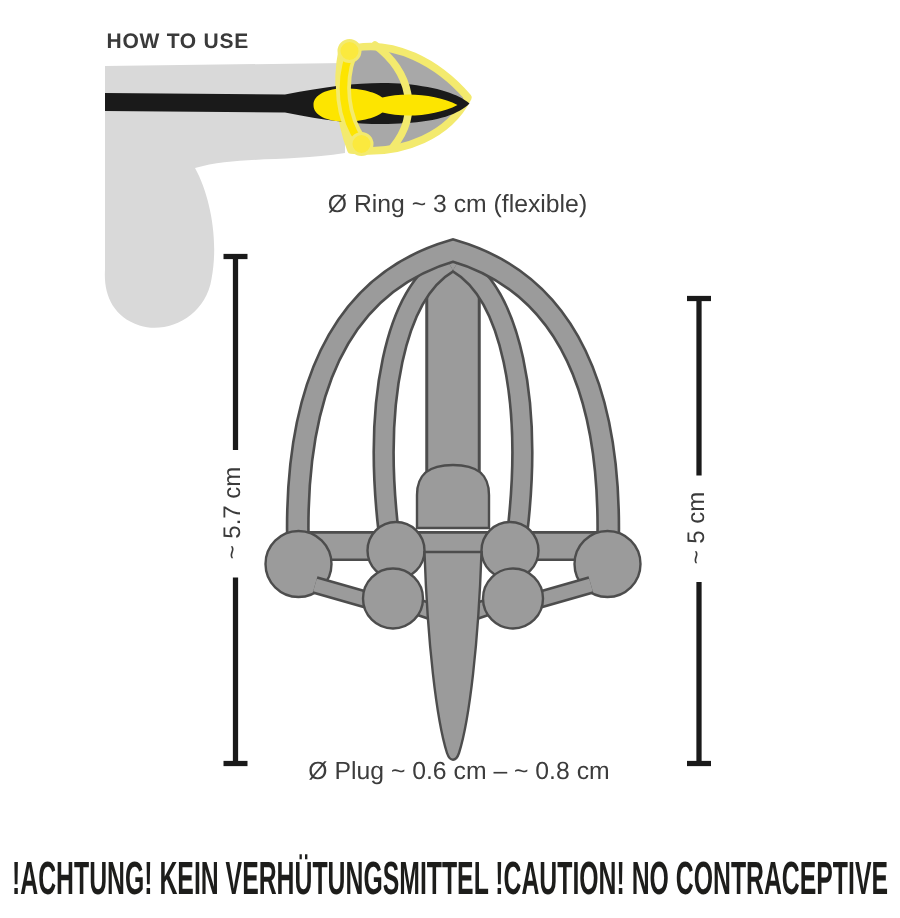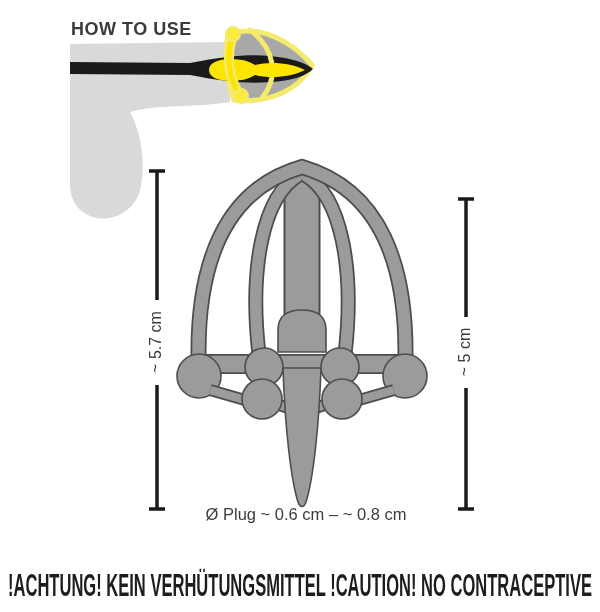--- a/index.html
+++ b/index.html
@@ -1,19 +1,19 @@
 <!DOCTYPE html>
 <html><head>
 <meta charset="utf-8">
 <style>
   html,body{margin:0;padding:0;background:#fff;}
   #canvas{position:relative;width:600px;height:612px;background:#ffffff;overflow:hidden;
           font-family:"Liberation Sans",sans-serif;}
   .lbl{position:absolute;color:#3c3c3c;font-size:16.5px;white-space:nowrap;}
-  #title{position:absolute;left:71px;top:19px;font-size:18px;font-weight:600;
+  #title{position:absolute;left:71px;top:19px;font-size:14px;font-weight:600;
          letter-spacing:.5px;color:#3a3a3a;white-space:nowrap;}
   #ring-label{left:305px;top:127px;transform:translateX(-50%);}
   #plug-label{left:306px;top:505px;transform:translateX(-50%);}
   .vlabel{position:absolute;color:#3a3a3a;font-size:16px;white-space:nowrap;
           transform:translate(-50%,-50%) rotate(-90deg);}
   #len-left{left:156px;top:342px;}
   #len-right{left:465px;top:352px;}
   svg{position:absolute;left:0;top:0;}
   
   .tube-dark{fill:none;stroke:#4d4d4d;stroke-linejoin:miter;}
@@ -111,17 +111,18 @@
     <g>
       <line class="dim" x1="458" y1="199" x2="474" y2="199"></line>
       <line class="dim" x1="466" y1="199" x2="466" y2="317"></line>
       <line class="dim" x1="466" y1="388" x2="466" y2="509"></line>
       <line class="dim" x1="458" y1="509" x2="474" y2="509"></line>
     </g>
 
     <text id="warning-text" x="300" y="596" text-anchor="middle" textLength="584" lengthAdjust="spacingAndGlyphs">!ACHTUNG! KEIN VERHÜTUNGSMITTEL !CAUTION! NO CONTRACEPTIVE</text>
   </svg>
 
+  <div class="lbl" id="ring-label">Ø Ring ~ 3 cm (flexible)</div>
   <div class="vlabel" id="len-left">~ 5.7 cm</div>
   <div class="vlabel" id="len-right">~ 5 cm</div>
   <div class="lbl" id="plug-label">Ø Plug ~ 0.6 cm – ~ 0.8 cm</div>
 
 </div>
 
 </body></html>

